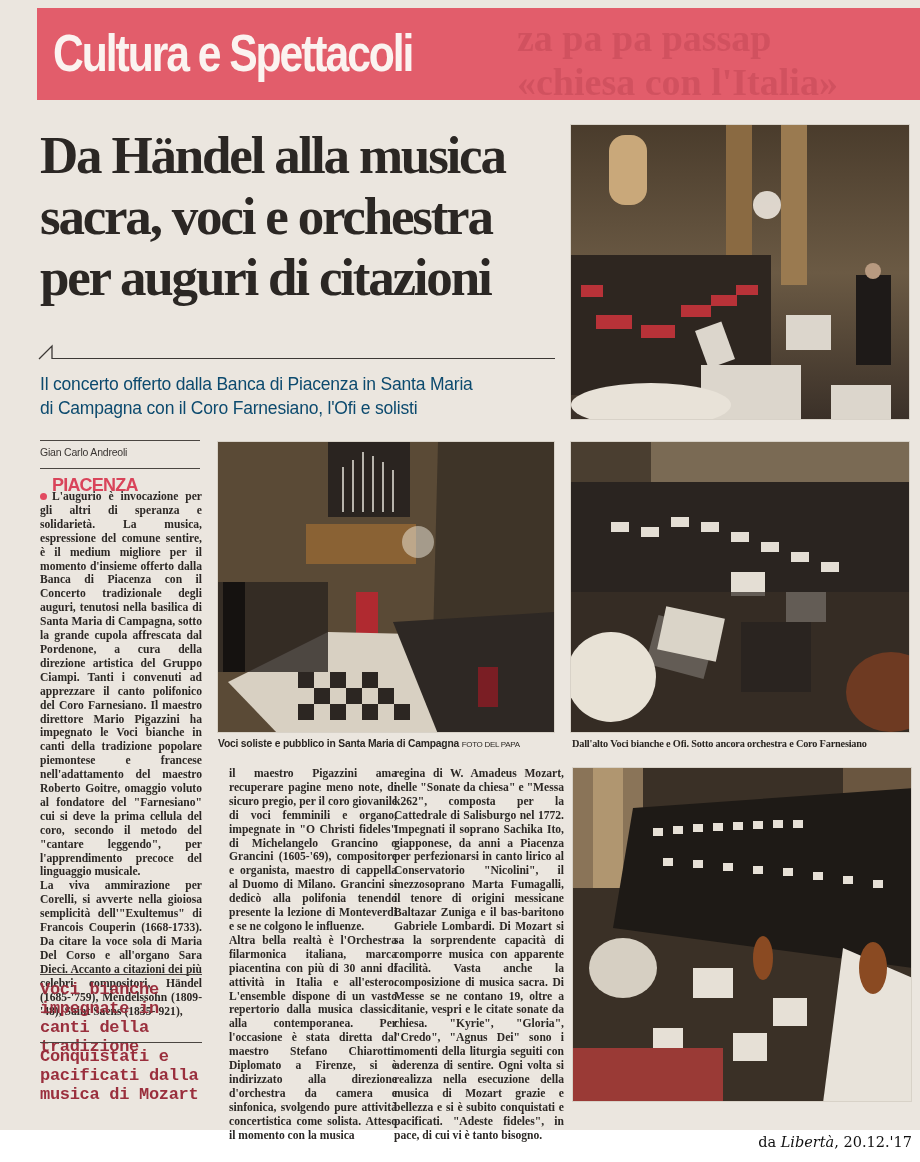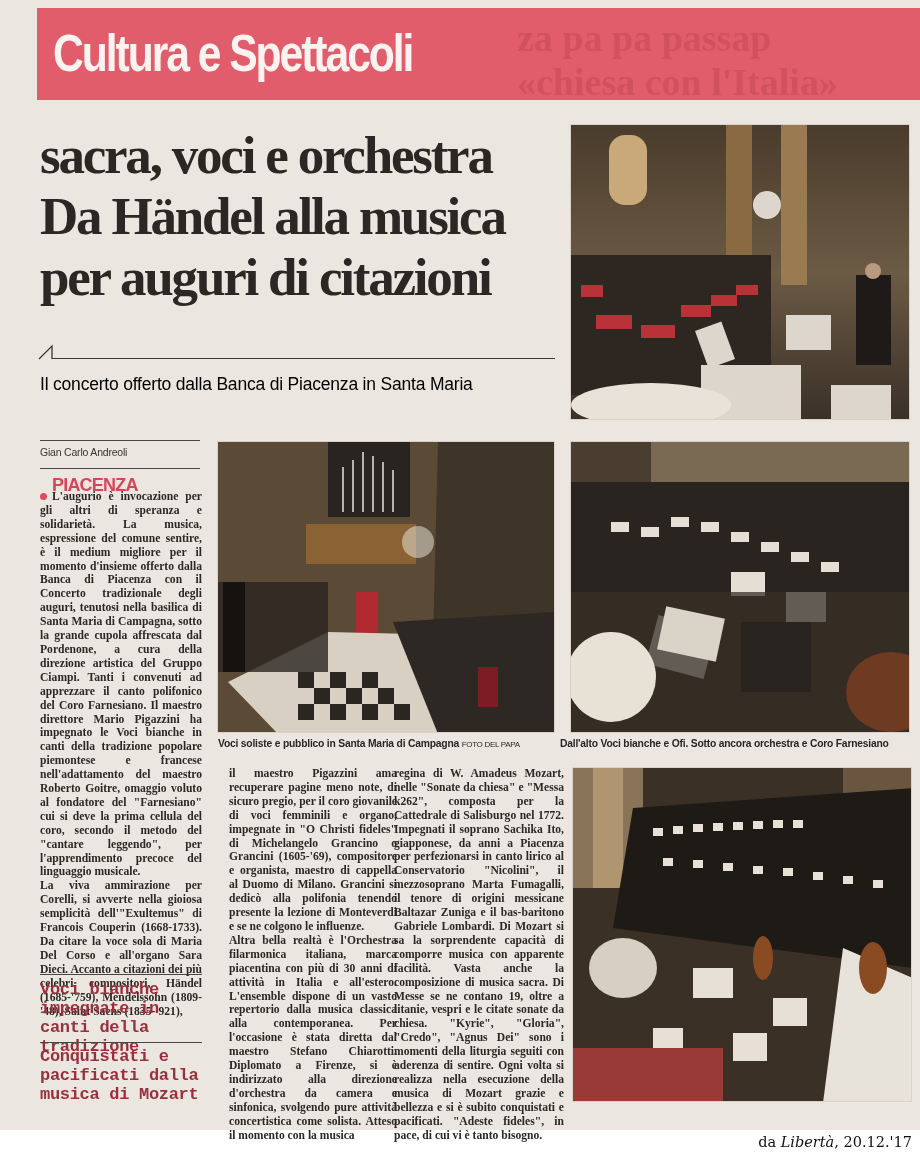--- a/index.html
+++ b/index.html
@@ -6,21 +6,21 @@
   html, body { width: 920px; height: 1162px; overflow: hidden; background: #ffffff; }
   body { position: relative; font-family: "Liberation Serif", serif; color: #2a2622; }
   .page { position: absolute; left: 0; top: 0; width: 920px; height: 1130px; background: #ebe6df; }
   .band { position: absolute; left: 37px; top: 8px; width: 883px; height: 92px; background: #e25d6b; overflow: hidden; }
   .band .ghost { position: absolute; left: 480px; top: 8px; font-family: "Liberation Serif", serif; font-weight: bold; font-size: 38px; color: rgba(150,40,55,0.22); line-height: 44px; white-space: nowrap; }
   .band .rubric { position: absolute; left: 16px; top: 12px; font-family: "Liberation Sans", sans-serif; font-weight: bold; font-size: 52px; letter-spacing: -2.5px; color: #fbf3f0; transform: scaleX(0.82); transform-origin: left top; white-space: nowrap; line-height: 66px; }
   .headline { position: absolute; left: 40px; top: 125px; width: 525px; font-family: "Liberation Serif", serif; font-weight: bold; font-size: 53px; line-height: 61px; letter-spacing: -2.2px; color: #2b2724; }
   .headline div { white-space: nowrap; }
   .rule-main { position: absolute; left: 52px; top: 358px; width: 503px; height: 0; border-top: 1.5px solid #3c3835; }
   .rule-corner { position: absolute; left: 38px; top: 344px; width: 16px; height: 16px; }
-  .subhead { position: absolute; left: 40px; top: 372px; width: 525px; font-family: "Liberation Sans", sans-serif; font-size: 17.5px; line-height: 24px; color: #000000; letter-spacing: -0.2px; }
+  .subhead { position: absolute; left: 40px; top: 372px; width: 525px; font-family: "Liberation Sans", sans-serif; font-size: 17.5px; line-height: 24px; color: #0c4a6e; letter-spacing: -0.2px; }
   .rule-thin { position: absolute; height: 0; border-top: 1px solid #4a4541; }
   .byline { position: absolute; left: 40px; top: 446px; font-family: "Liberation Sans", sans-serif; font-weight: normal; font-size: 10.5px; color: #3a3532; letter-spacing: -0.2px; }
   .dateline { position: absolute; left: 52px; top: 475px; font-family: "Liberation Sans", sans-serif; font-weight: bold; font-size: 18px; color: #d9445a; letter-spacing: -0.8px; }
   .col { position: absolute; font-family: "Liberation Serif", serif; font-size: 11.6px; line-height: 13.9px; color: #2c2825; text-align: justify; hyphens: manual; font-weight: bold; }
   .col p { margin: 0; }
   .bullet { display: inline-block; width: 7px; height: 7px; border-radius: 50%; background: #e24a60; margin: 0 5px 1px 0; vertical-align: middle; }
   .callout { position: absolute; left: 40px; font-family: Liberation Mono, monospace; font-weight: bold; font-size: 17px; line-height: 19px; color: #9a2f3d; letter-spacing: -0.3px; }
   .photo { position: absolute; overflow: hidden; border: 1px solid #d8d2c8; }
   .caption { position: absolute; font-family: "Liberation Sans", sans-serif; font-weight: bold; font-size: 10.3px; color: #2a2622; white-space: nowrap; letter-spacing: -0.2px; }
   .caption .credit { font-weight: normal; font-size: 8px; letter-spacing: -0.3px; }
@@ -31,32 +31,33 @@
 <body>
 
 <div class="page">
 
   <div class="band">
     <div class="ghost">za pa pa passap<br>«chiesa con l'Italia»</div>
     <div class="rubric">Cultura e Spettacoli</div>
   </div>
 
   <div class="headline">
+    <div>Da Händel alla musica</div>
     <div>sacra, voci e orchestra</div>
-    <div>Da Händel alla musica</div>
     <div>per auguri di citazioni</div>
   </div>
 
   <svg class="rule-corner" viewBox="0 0 16 16">
     <polyline points="1,15 14,2 14,15" fill="none" stroke="#3c3835" stroke-width="1.3"></polyline>
   </svg>
   <div class="rule-main"></div>
 
   <div class="subhead">
     <div>Il concerto offerto dalla Banca di Piacenza in Santa Maria</div>
+    <div>di Campagna con il Coro Farnesiano, l'Ofi e solisti</div>
   </div>
 
   <div class="rule-thin" style="left:40px; top:440px; width:160px;"></div>
   <div class="byline">Gian Carlo Andreoli</div>
   <div class="rule-thin" style="left:40px; top:468px; width:160px;"></div>
   <div class="dateline">PIACENZA</div>
 
   <div class="col" style="left:40px; top:490px; width:162px;">
     <p><span class="bullet"></span><span>L'augurio è invocazione per gli altri di speranza e solidarietà. La musica, espressione del comune sentire, è il medium migliore per il momento d'insieme offerto dalla Banca di Piacenza con il Concerto tradizionale degli auguri, tenutosi nella basilica di Santa Maria di Campagna, sotto la grande cupola affrescata dal Pordenone, a cura della direzione artistica del Gruppo Ciampi. Tanti i convenuti ad apprezzare il canto polifonico del Coro Farnesiano. Il maestro direttore Mario Pigazzini ha impegnato le Voci bianche in canti della tradizione popolare piemontese e francese nell'adattamento del maestro Roberto Goitre, omaggio voluto al fondatore del "Farnesiano" cui si deve la prima cellula del coro, secondo il metodo del "cantare leggendo", per l'apprendimento precoce del linguaggio musicale.</span></p>
     <p>La viva ammirazione per Corelli, si avverte nella gioiosa semplicità dell'"Exultemus" di Francois Couperin (1668-1733). Da citare la voce sola di Maria Del Corso e all'organo Sara Dieci. Accanto a citazioni dei più celebri compositori, Händel (1685-'759), Mendelssohn (1809-'48), Saint Saens (1835-'921),</p>
@@ -169,21 +170,21 @@
           <rect x="215" y="150" width="40" height="30"></rect>
         <rect x="80" y="180" width="60" height="50" transform="rotate(15 110 205)"></rect>
       </g>
       <rect x="0" y="150" width="340" height="142" fill="#2c2520" opacity="0.7"></rect>
       <ellipse cx="40" cy="235" rx="45" ry="45" fill="#e8e2d6"></ellipse>
       <ellipse cx="320" cy="250" rx="45" ry="40" fill="#6e3a22"></ellipse>
       <rect x="170" y="180" width="70" height="70" fill="#2a2420"></rect>
       <rect x="90" y="170" width="60" height="44" fill="#dad4c8" transform="rotate(12 120 192)"></rect>
     </svg>
   </div>
-  <div class="caption" style="left:560px; top:738px;">Dall'alto Voci bianche e Ofi. Sotto ancora orchestra e Coro Farnesiano</div>
+  <div class="caption" style="left:572px; top:738px;font-family:Liberation Serif, serif;">Dall'alto Voci bianche e Ofi. Sotto ancora orchestra e Coro Farnesiano</div>
 
   <div class="photo" style="left:572px; top:767px; width:340px; height:335px;">
     <svg width="340" height="335" viewBox="0 0 340 335">
       <rect width="340" height="335" fill="#3a3026"></rect>
       <rect x="0" y="0" width="70" height="120" fill="#8a7458"></rect>
       <rect x="20" y="0" width="30" height="120" fill="#b09670"></rect>
       <rect x="270" y="0" width="70" height="130" fill="#6a5640"></rect>
       <path d="M60 40 L340 20 L340 200 L40 160 Z" fill="#1e1a16"></path>
       <g fill="#e6e0d6">
         <rect x="80" y="60" width="10" height="8"></rect>

